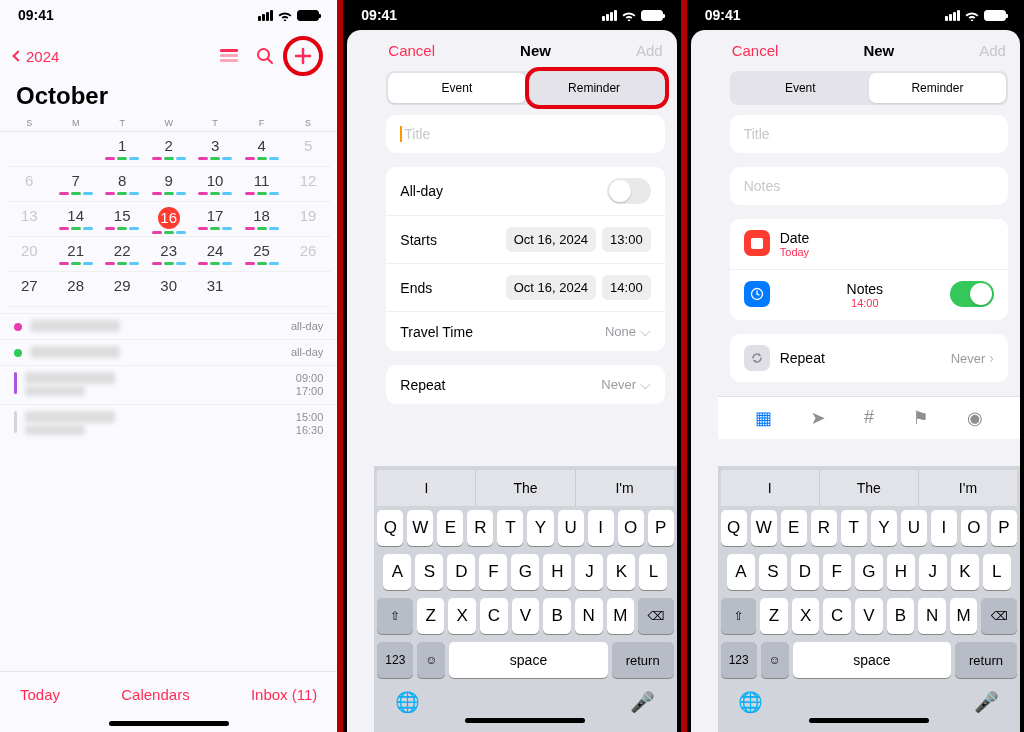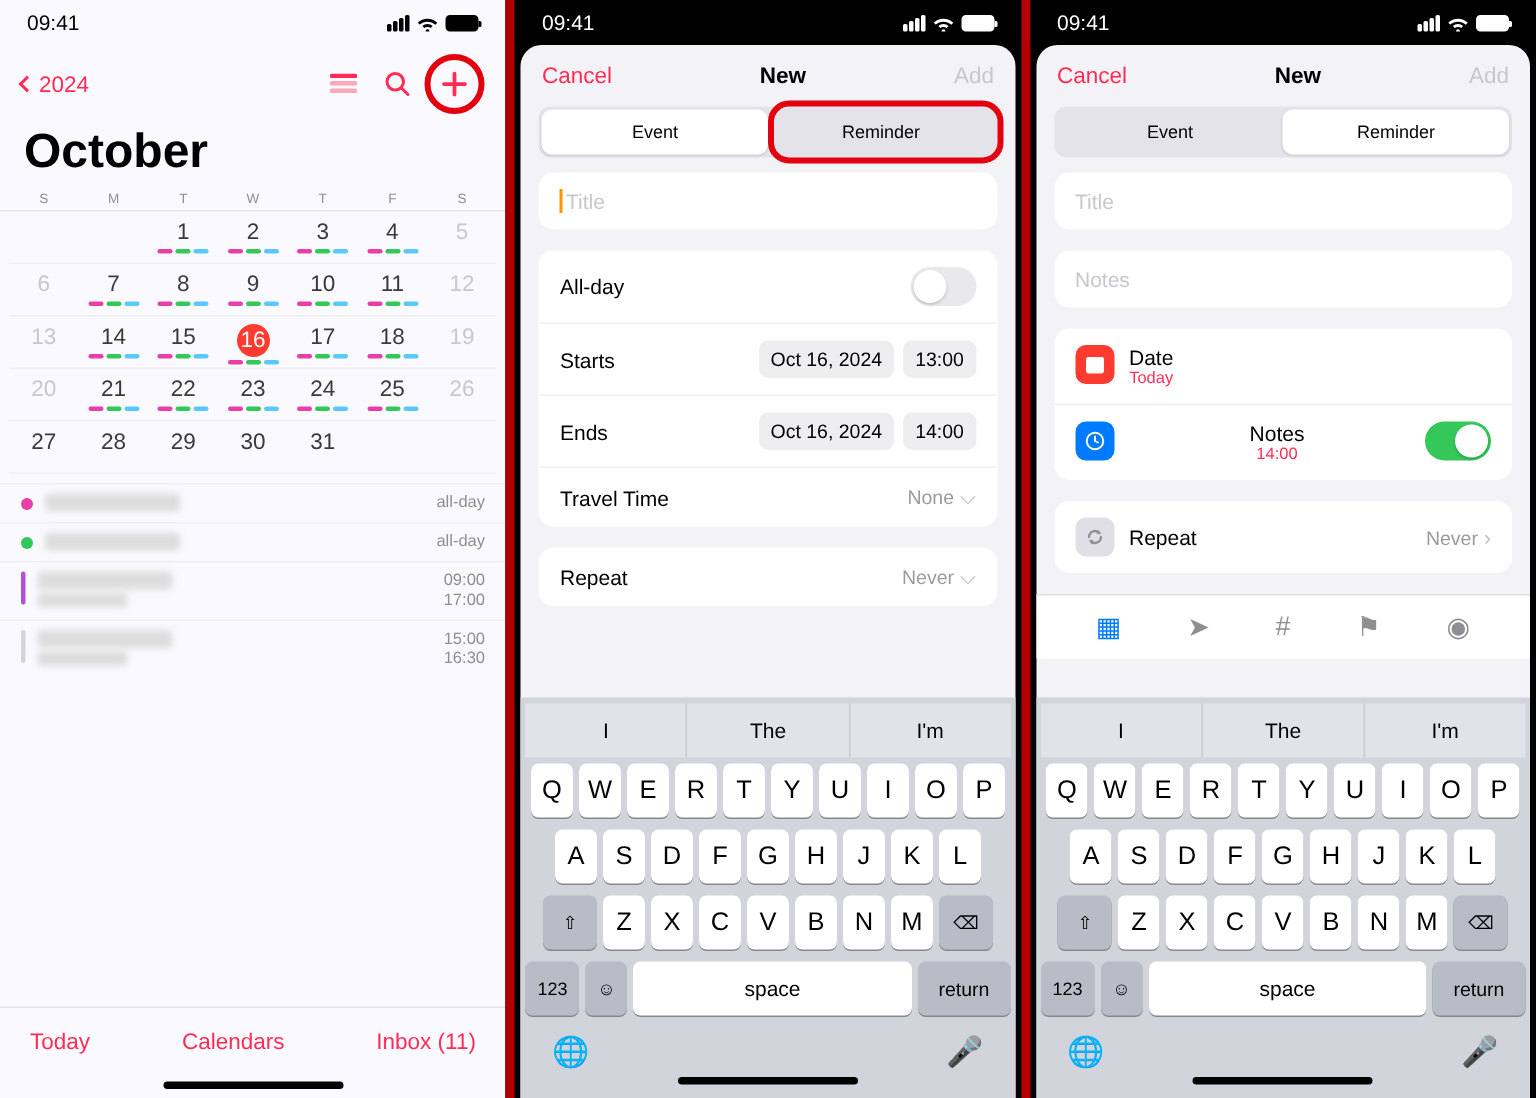--- a/index.html
+++ b/index.html
@@ -12,37 +12,37 @@
     --blue:#007aff;
     --orange:#ff3b30;
   }
   *{box-sizing:border-box;font-family:-apple-system,Helvetica,Arial,sans-serif;-webkit-font-smoothing:antialiased;}
   body{margin:0;background:#8a0000;width:1024px;height:732px;overflow:hidden;}
   .row{display:flex;height:732px;}
   .phone{flex:1;background:#fff;display:flex;flex-direction:column;position:relative;overflow:hidden;}
   .phone + .phone{border-left:6px solid #b30000;}
   .dark .status{background:#000;color:#fff;}
   
-  .status{height:30px;display:flex;align-items:center;padding:0 18px;font-size:14px;font-weight:400;justify-content:space-between;}
+  .status{height:30px;display:flex;align-items:center;padding:0 18px;font-size:14px;font-weight:700;justify-content:space-between;}
   .status .right{display:flex;gap:4px;align-items:center;}
   .sig{display:flex;gap:1px;align-items:flex-end;}
   .sig i{width:3px;background:#000;border-radius:1px;}
   .sig i:nth-child(1){height:5px}.sig i:nth-child(2){height:7px}.sig i:nth-child(3){height:9px}.sig i:nth-child(4){height:11px}
   .dark .sig i{background:#fff;}
   .batt{width:22px;height:11px;border:1px solid currentColor;border-radius:3px;position:relative;background:currentColor;}
   .batt::after{content:"";position:absolute;right:-3px;top:3px;width:2px;height:4px;background:currentColor;border-radius:0 1px 1px 0;}
   
   .s1{background:#faf9fe;}
   .nav1{display:flex;align-items:center;padding:6px 14px 4px;font-size:15px;}
   .back{color:var(--accent);display:flex;align-items:center;font-weight:400;}
   .chev{display:inline-block;width:8px;height:8px;border-left:2px solid var(--accent);border-bottom:2px solid var(--accent);transform:rotate(45deg);margin-right:4px;}
   .nav1 .sp{flex:1;}
   .nav1 .ico{width:28px;height:28px;display:flex;align-items:center;justify-content:center;color:var(--accent);font-size:18px;margin-left:8px;}
   .plus-ring{width:40px;height:40px;border:4px solid #e3000f;border-radius:50%;display:flex;align-items:center;justify-content:center;margin-left:4px;}
-  .month{font-size:32px;font-weight:700;padding:2px 16px 8px;}
+  .month{font-size:24px;font-weight:700;padding:2px 16px 8px;}
   .wd{display:flex;font-size:9px;color:#8e8e93;padding:0 6px;border-bottom:1px solid #e6e6ea;}
   .wd span{flex:1;text-align:center;padding-bottom:3px;}
   .grid{display:flex;flex-direction:column;padding:0 6px;}
   .gr{display:flex;border-bottom:1px solid #efeff2;}
   .cell{flex:1;text-align:center;padding:5px 0 2px;position:relative;min-height:34px;}
   .cell .n{font-size:15px;color:#3a3a3c;font-weight:500;}
   .cell.gray .n{color:#c7c7cc;}
   .cell.today .n{background:#ff3b30;color:#fff;border-radius:50%;width:22px;height:22px;line-height:22px;display:inline-block;}
   .dots{display:flex;justify-content:center;gap:2px;margin-top:2px;}
   .dots i{width:10px;height:3px;border-radius:2px;}
@@ -51,21 +51,21 @@
   .ev{display:flex;align-items:flex-start;padding:6px 14px;border-top:1px solid #efeff2;font-size:12px;}
   .ev .pill{width:8px;height:8px;border-radius:50%;margin-right:8px;margin-top:3px;}
   .ev.bar .pill{width:3px;height:22px;border-radius:2px;margin-top:0;}
   .ev .blur{height:12px;width:90px;background:#ddd;border-radius:3px;filter:blur(2px);}
   .ev .blur2{height:10px;width:60px;background:#ddd;border-radius:3px;filter:blur(2px);margin-top:2px;}
   .ev .time{margin-left:auto;text-align:right;color:#8e8e93;font-size:11px;line-height:13px;}
   .bottom1{margin-top:auto;display:flex;justify-content:space-between;padding:14px 20px;font-size:15px;color:var(--accent);border-top:1px solid #e6e6ea;}
   .homebar{width:120px;height:5px;background:#000;border-radius:3px;margin:4px auto 6px;}
   
   .dark{background:#000;}
-  .sheet{background:#f3f2f7;border-radius:14px 14px 0 0;margin:0 4px;flex:1;display:flex;flex-direction:column;}
+  .sheet{background:#f3f2f7;border-radius:14px 14px 0 0;margin:0 4px;flex:1;display:flex;flex-direction:column;padding-left:27px;}
   .sheet-nav{display:flex;align-items:center;justify-content:space-between;padding:12px 14px 8px;font-size:15px;}
   .sheet-nav .t{font-weight:600;}
   .sheet-nav .cancel{color:var(--accent);}
   .sheet-nav .add{color:#c7c7cc;}
   .seg{margin:4px 12px 10px;background:#e4e3e9;border-radius:8px;display:flex;padding:2px;position:relative;}
   .seg button{flex:1;border:0;background:transparent;font-size:12px;font-weight:500;padding:8px 0;border-radius:7px;}
   .seg button.act{background:#fff;box-shadow:0 1px 2px rgba(0,0,0,.1);}
   .ring-rem{position:absolute;left:50%;top:-4px;right:-4px;bottom:-4px;border:4px solid #e3000f;border-radius:14px;}
   .card{background:#fff;margin:0 12px 14px;border-radius:10px;}
   .card .row-i{padding:11px 14px;font-size:14px;color:#c7c7cc;border-bottom:1px solid #efeff2;}

